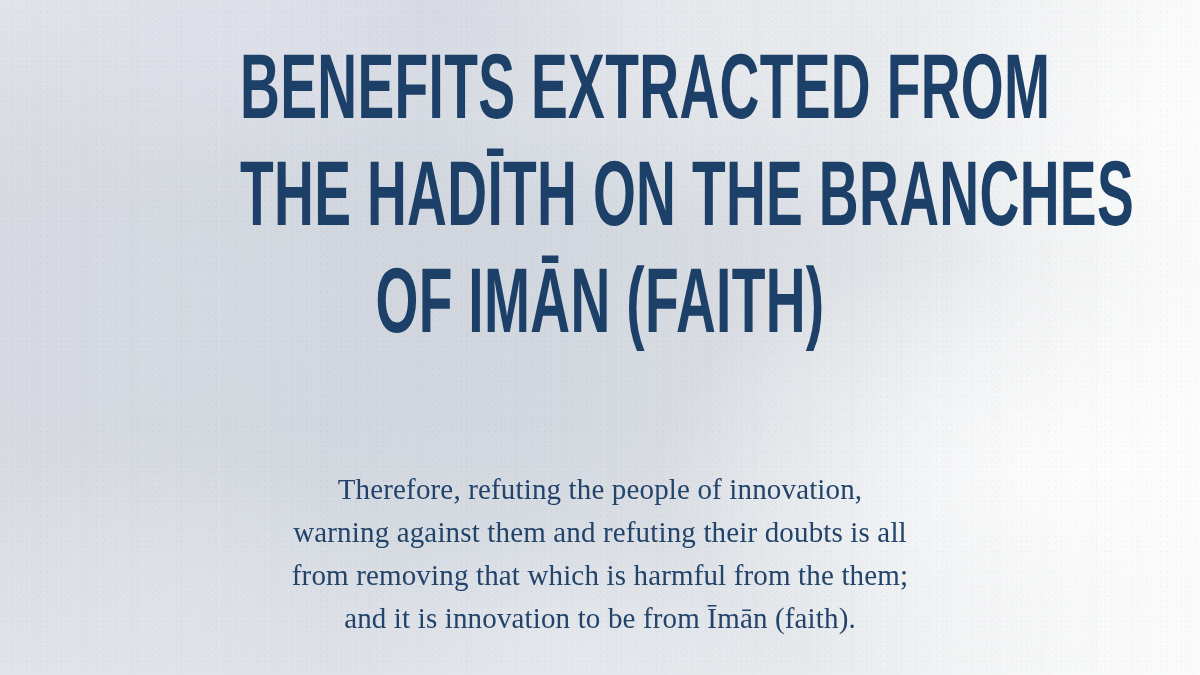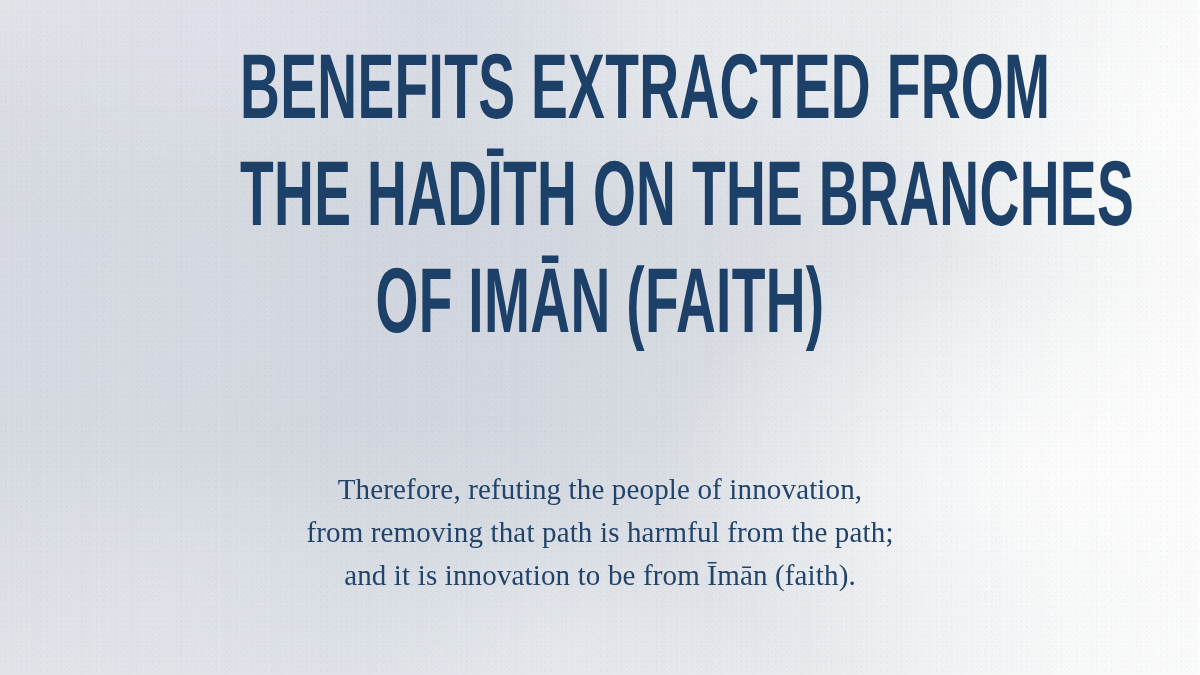--- a/index.html
+++ b/index.html
@@ -148,18 +148,19 @@
   <div class="content">
 
     <h1 class="headline">
       <span class="hl-line">BENEFITS EXTRACTED FROM</span>
       <span class="hl-line">THE HADĪTH ON THE BRANCHES</span>
       <span class="hl-line">OF IMĀN (FAITH)</span>
     </h1>
 
     <div class="body-copy">
       <span class="bl">Therefore, refuting the people of innovation,</span>
-      <span class="bl">from removing that path is harmful from the path;</span>
+      <span class="bl">warning against them and refuting their doubts is all</span>
+      <span class="bl">from removing that which is harmful from the them;</span>
       <span class="bl">and it is innovation to be from Īmān (faith).</span>
     </div>
 
   </div>
 </div>
 
 </body></html>

